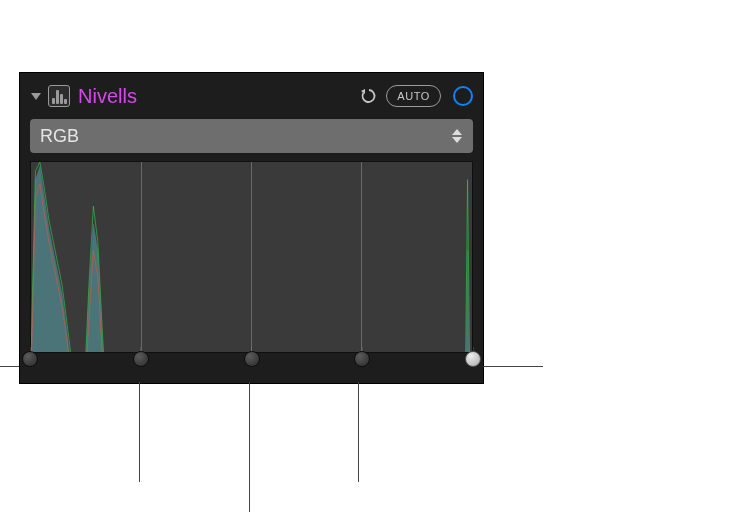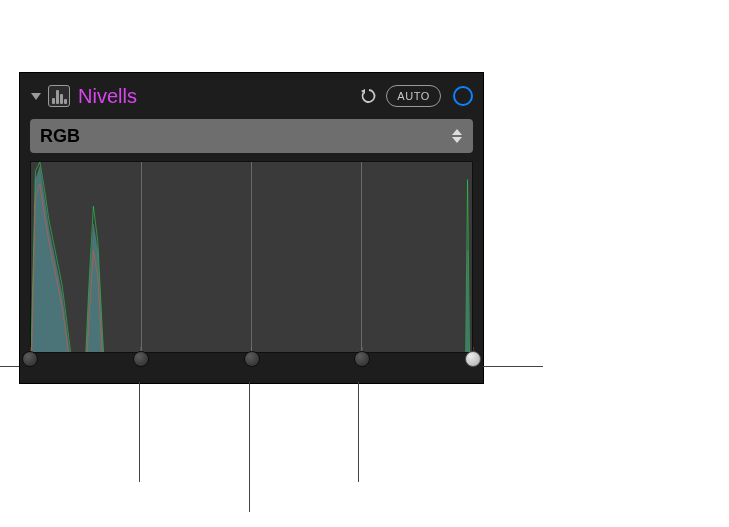--- a/index.html
+++ b/index.html
@@ -86,23 +86,23 @@
       background: #6e6e6e;
       border: none;
       border-radius: 4px;
       display: flex;
       align-items: center;
       justify-content: space-between;
       padding: 0 10px;
       cursor: pointer;
     }
     .channel-label {
-      color: #000000;
+      color: #e5e5e5;
       font-size: 18px;
-      font-weight: 700;
+      font-weight: 400;
     }
     .stepper {
       width: 12px;
       display: flex;
       flex-direction: column;
       align-items: center;
       gap: 2px;
     }
     .stepper svg { display: block; }
     .histogram {

